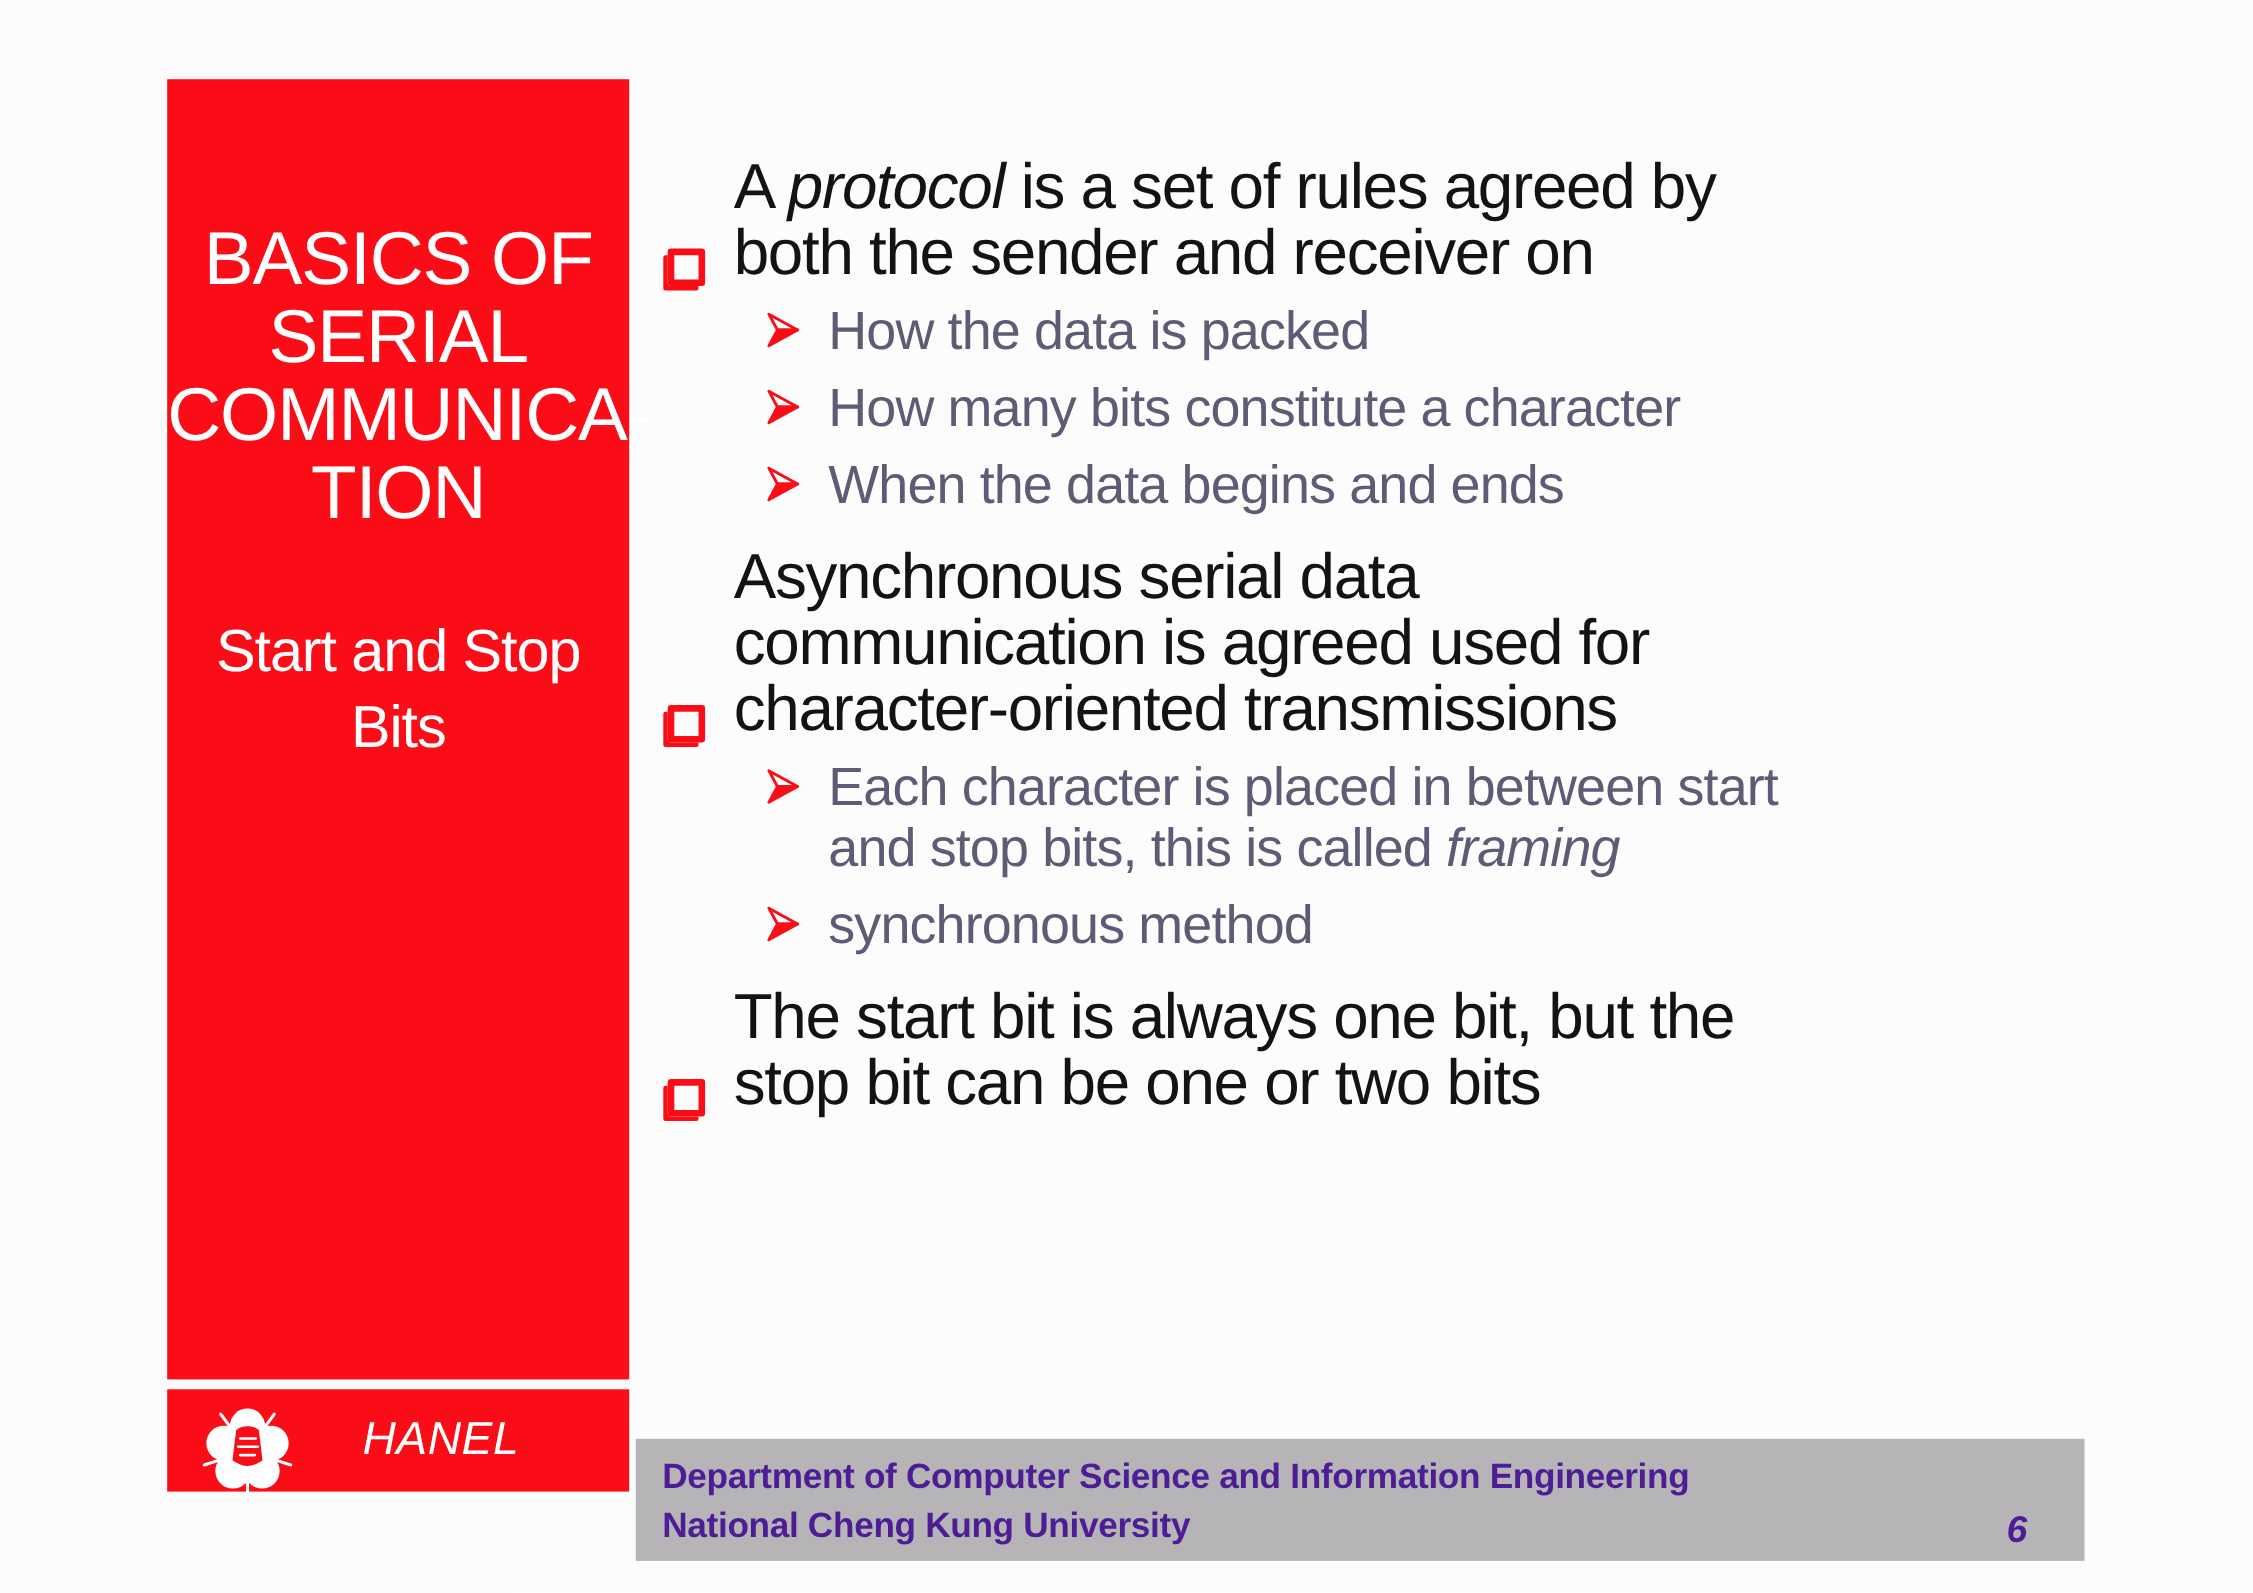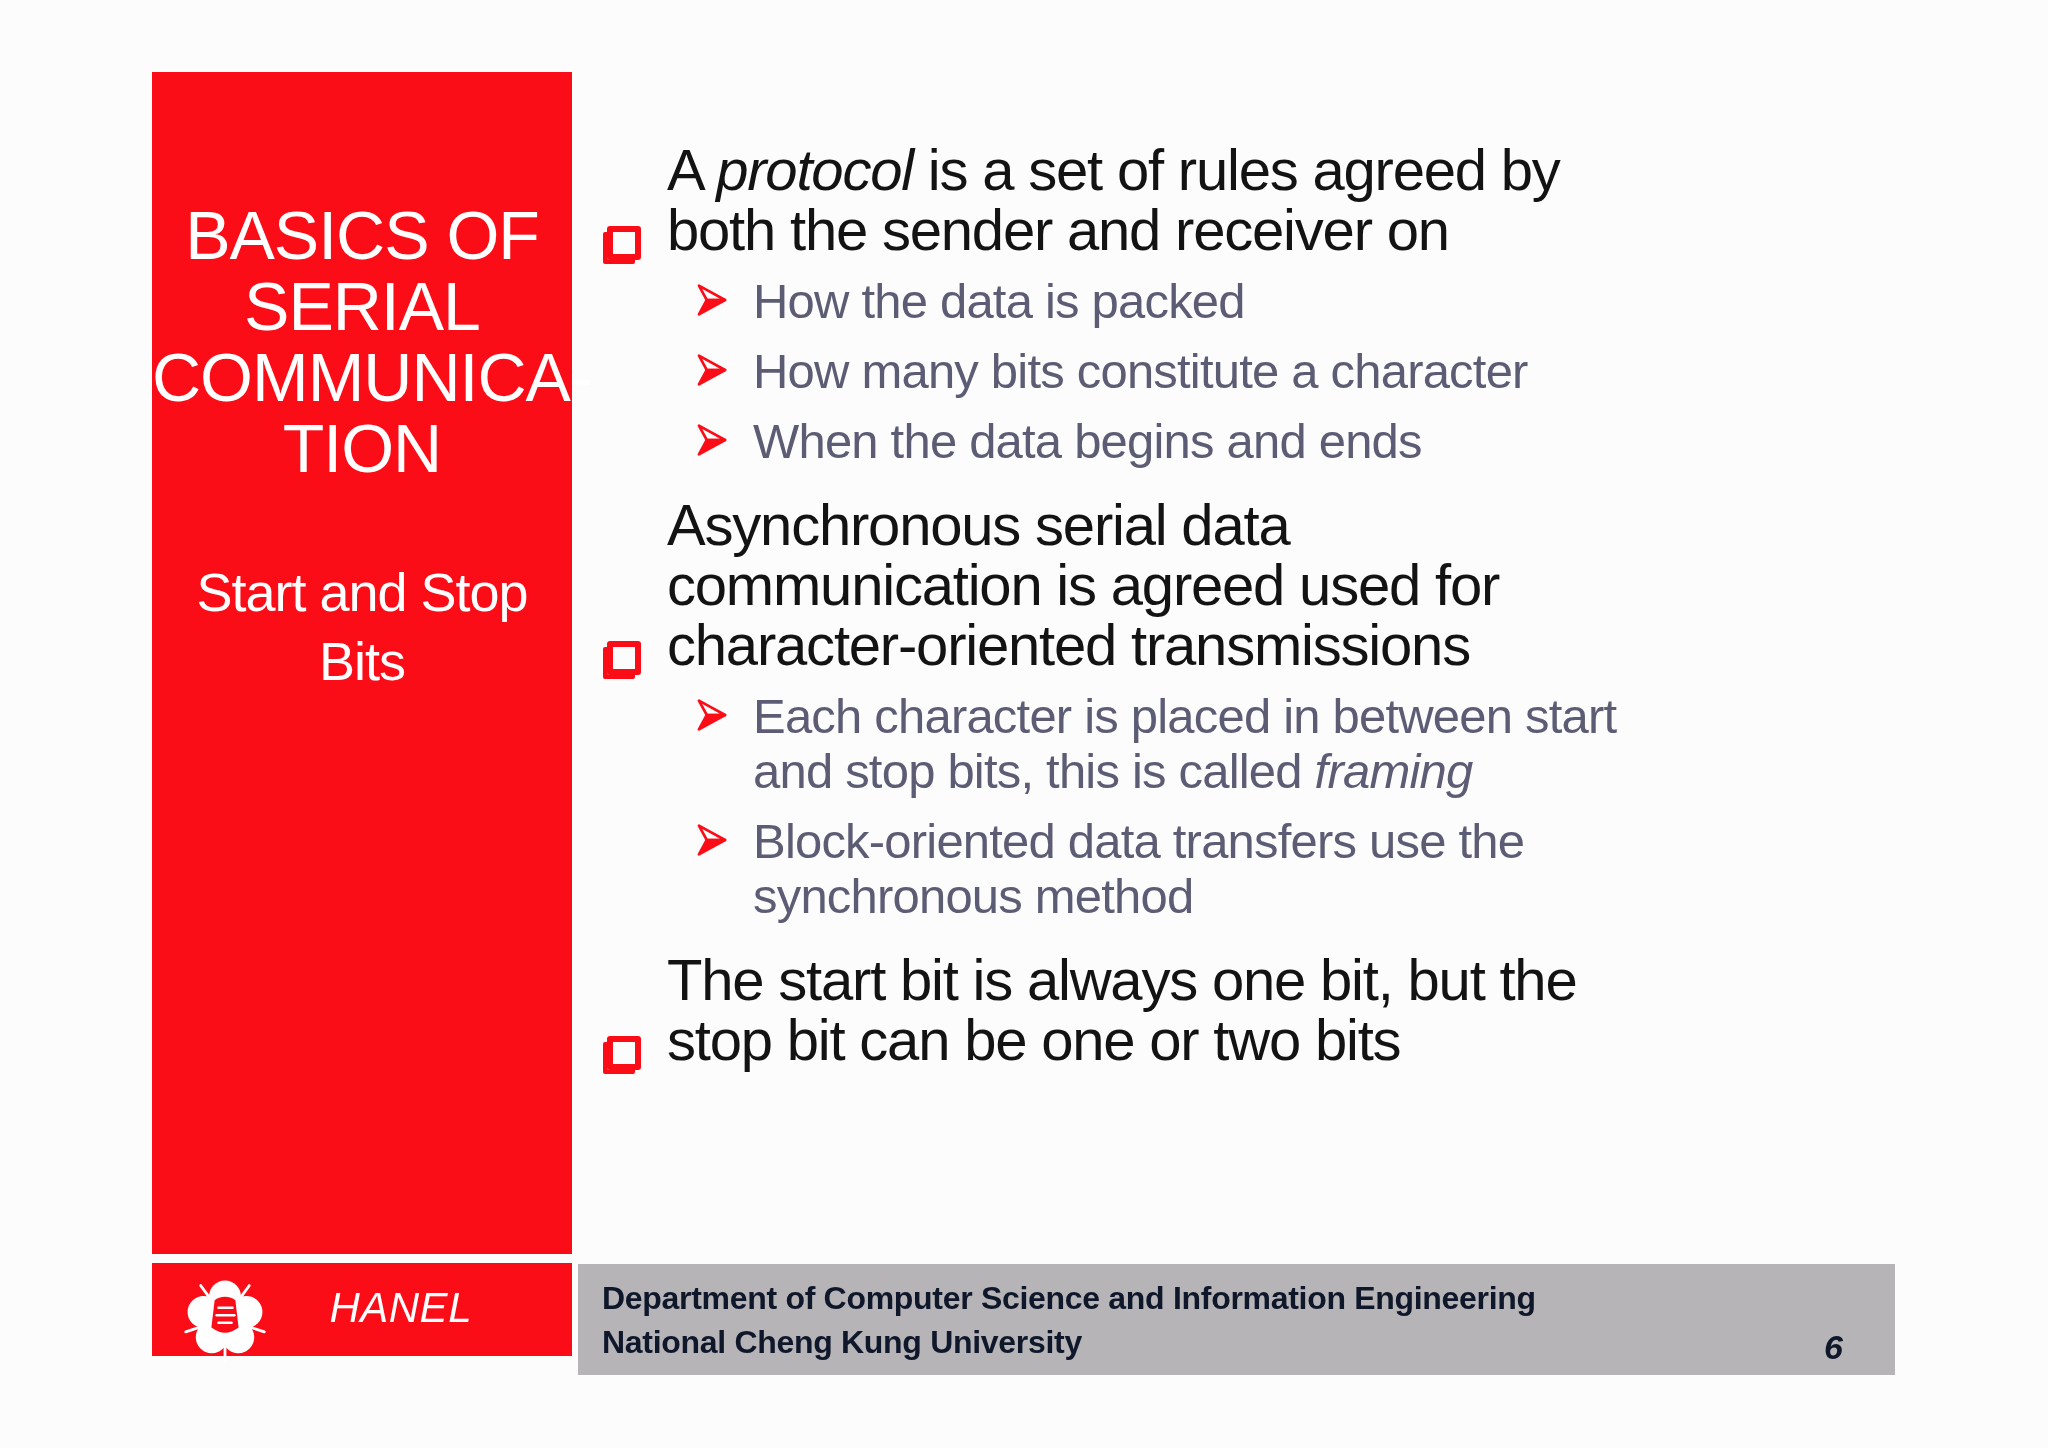--- a/index.html
+++ b/index.html
@@ -37,22 +37,22 @@
   .footer-logo-box{
     position:absolute; left:152px; top:1263px; width:420px; height:93px;
     background:var(--red);
   }
   .logo{position:absolute; left:26px; top:9px; width:94px; height:94px;}
   .brand{
     position:absolute; right:100px; top:50%; transform:translateY(-55%);
     color:#fff; font-style:italic; font-size:42px; letter-spacing:0.5px;
   }
   .footer-bar{
-    position:absolute; left:578px; top:1264px; width:1317px; height:111px;
-    background:var(--graybar); color:#0f172a;
+    position:absolute; left:578px; top:1308px; width:1317px; height:111px;
+    background:var(--graybar); color:#4c1d95;
   }
   .dept{
     position:absolute; left:24px; top:12px; font-weight:700;
     font-size:32px; line-height:44px; letter-spacing:-0.3px;
   }
   .page-num{
     position:absolute; right:52px; bottom:8px; font-weight:700;
     font-style:italic; font-size:34px;
   }
 </style>
@@ -142,21 +142,20 @@
             </div>
           </div>
           <div class="sub-item">
             <span class="chev">
               <svg viewBox="0 0 26 28">
                 <path d="M3 3 L23 14 L9 14 Z" fill="#ffffff" stroke="#fb0d17" stroke-width="2" stroke-linejoin="round"></path>
                 <path d="M3 25 L23 14 L9 14 Z" fill="#fb0d17" stroke="#fb0d17" stroke-width="2" stroke-linejoin="round"></path>
               </svg>
             </span>
             <div class="sub-text">
-              <div class="ln"><span>Block-oriented data transfers use the</span></div>
               <div class="ln"><span>synchronous method</span></div>
             </div>
           </div>
         </div>
       </div>
       <div class="item">
         <div class="row">
           <span class="sq"></span>
           <div class="item-text">
             <div class="ln"><span>The start bit is always one bit, but the</span></div>

